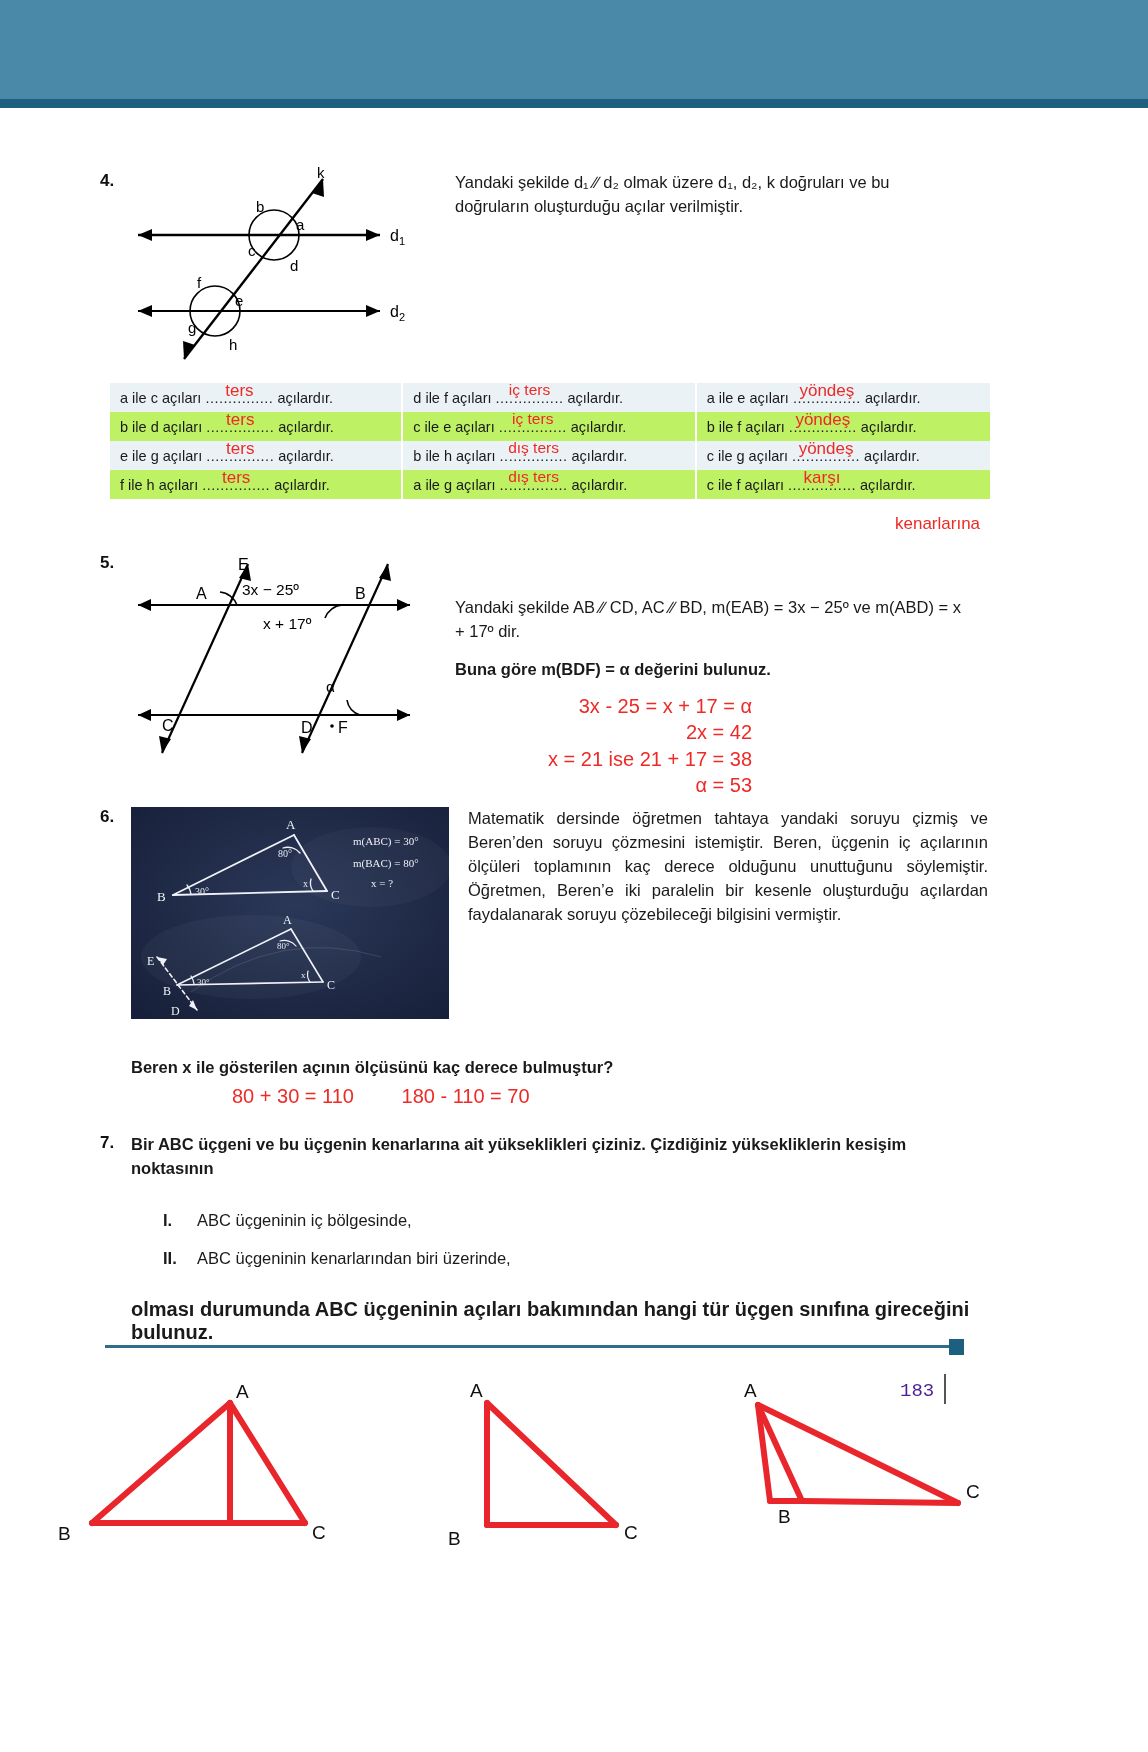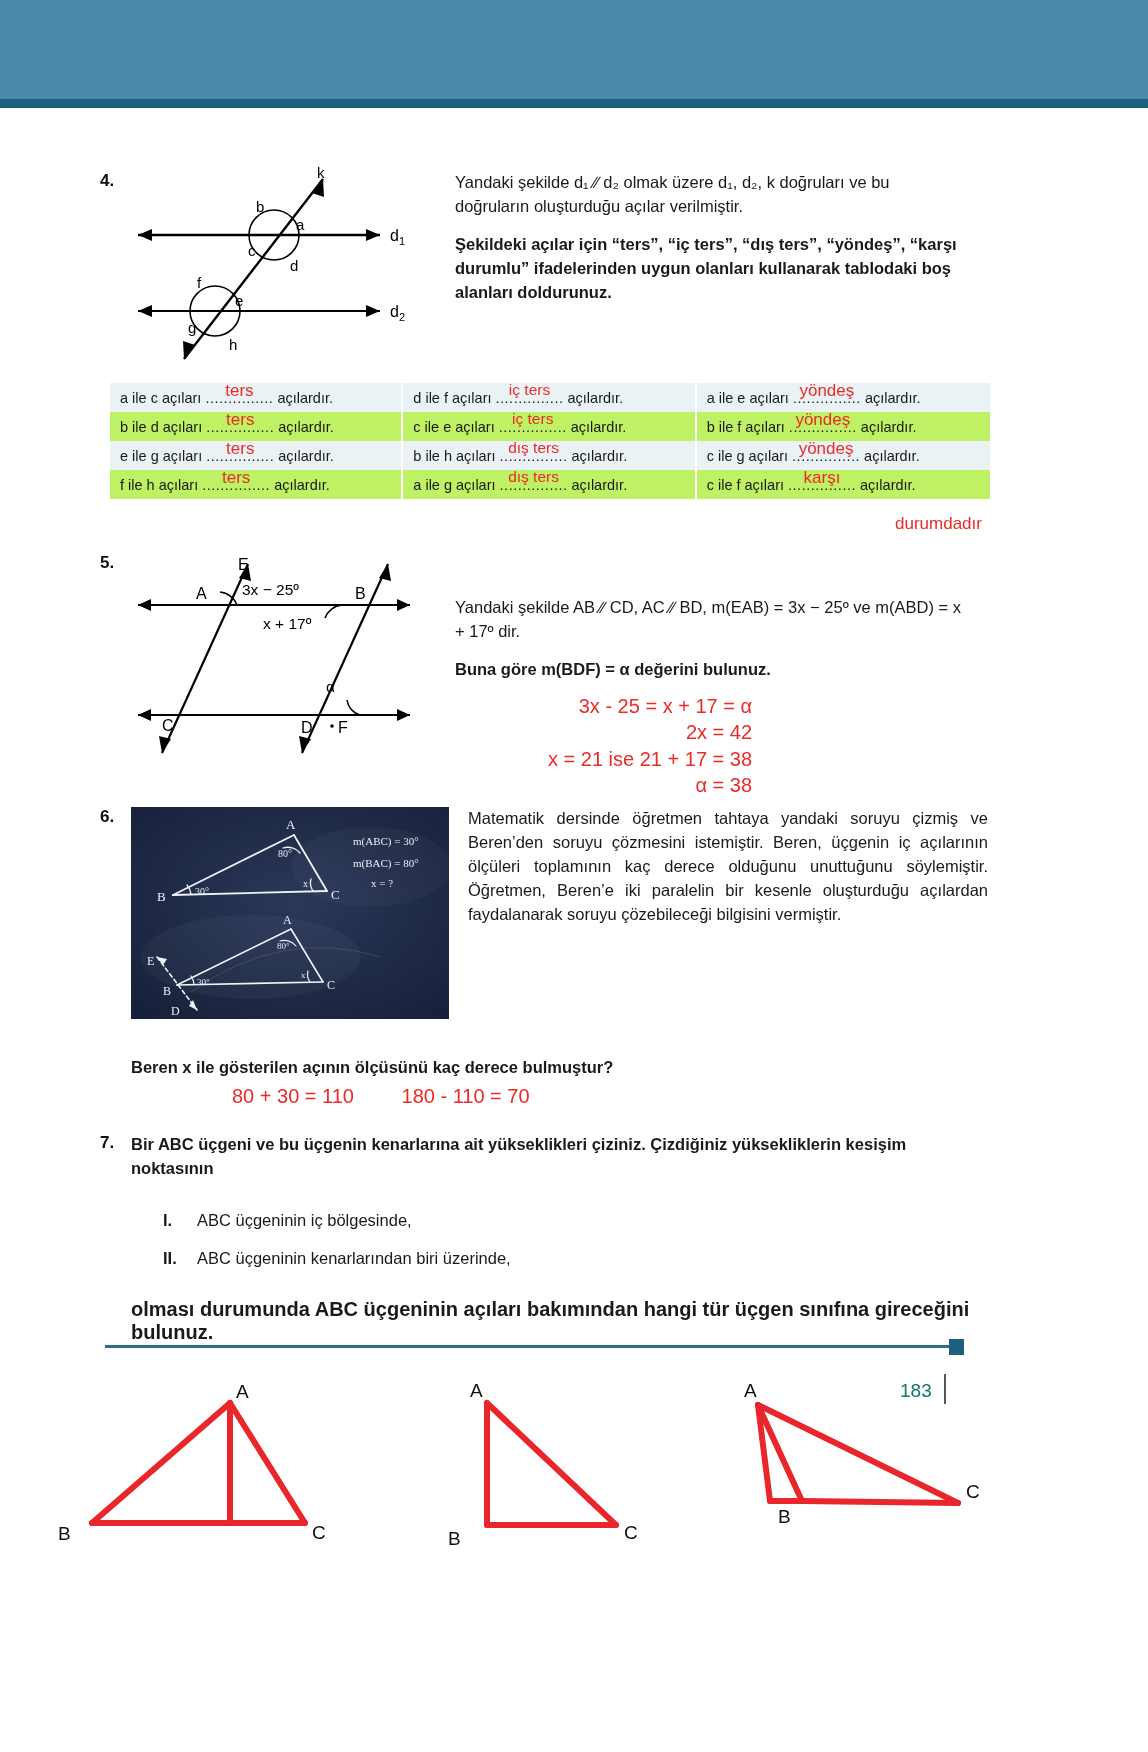--- a/index.html
+++ b/index.html
@@ -74,21 +74,21 @@
   #q7-num { position:absolute; left:100px; top:0px; }
   #q7-head { position:absolute; left:131px; top:0px; width:860px; font-weight:bold; font-size:16.5px; line-height:1.45; }
   #q7-list { position:absolute; left:163px; top:78px; width:820px; }
   .q7-item { display:flex; margin-bottom:19px; font-size:16.5px; }
   .q7-rn { font-weight:bold; width:34px; }
   #q7-tail { position:absolute; left:131px; top:165px; width:870px; font-weight:bold; font-size:20px; }
 
   
   #footer-rule { position:absolute; left:105px; top:1237px; width:845px; height:3px; background:#2f6e8a; }
   #footer-sq { position:absolute; left:949px; top:1231px; width:15px; height:16px; background:#1d5f7e; }
-  #pageno { position:absolute; left:900px; top:1272px; font-size:19px; color:#0f766e; }
+  #pageno { position:absolute; left:900px; top:1272px; font-size:19px; color:#4c1d95;font-family:Liberation Mono, monospace; }
   #pageno-bar { position:absolute; left:944px; top:1266px; width:2px; height:30px; background:#555; }
 
   #tri-row { position:absolute; left:0px; top:1255px; width:1148px; height:190px; }
   .tri-wrap { position:absolute; }
 </style>
 </head>
 <body>
 
 <div class="top-band"></div>
 <div class="top-rule"></div>
@@ -131,21 +131,20 @@
       <text x="70" y="170" font-size="15" font-family="Liberation Sans, sans-serif">g</text>
       <text x="111" y="187" font-size="15" font-family="Liberation Sans, sans-serif">h</text>
 
       <text x="199" y="15" font-size="15" font-family="Liberation Sans, sans-serif">k</text>
       <text x="272" y="78" font-size="16" font-family="Liberation Sans, sans-serif">d<tspan font-size="11" dy="4">1</tspan></text>
       <text x="272" y="154" font-size="16" font-family="Liberation Sans, sans-serif">d<tspan font-size="11" dy="4">2</tspan></text>
     </svg>
 
     <div id="q4-text" class="body-txt">
       <p>Yandaki şekilde d₁ ∕∕ d₂ olmak üzere d₁, d₂, k doğruları ve bu doğruların oluşturduğu açılar verilmiştir.</p>
-      <p class="bold">Şekildeki açılar  için “ters”, “iç ters”, “dış ters”, “yöndeş”, “karşı durumlu” ifadelerinden uygun olanları kullanarak tablodaki boş alanları doldurunuz.</p>
     </div>
   </div>
 
   <div id="q4-table">
 
     <div class="trow">
       <div class="tcell">
         <span>a ile c açıları</span>&nbsp;<span class="ansbox"><span class="dots">...............</span><span class="ans">ters</span></span>&nbsp;<span>açılardır.</span>
       </div>
       <div class="tcell">
@@ -185,21 +184,21 @@
         <span>f ile h açıları</span>&nbsp;<span class="ansbox"><span class="dots">...............</span><span class="ans">ters</span></span>&nbsp;<span>açılardır.</span>
       </div>
       <div class="tcell">
         <span>a ile g açıları</span>&nbsp;<span class="ansbox"><span class="dots">...............</span><span class="ans sm">dış ters</span></span>&nbsp;<span>açılardır.</span>
       </div>
       <div class="tcell">
         <span>c ile f açıları</span>&nbsp;<span class="ansbox"><span class="dots">...............</span><span class="ans">karşı</span></span>&nbsp;<span>açılardır.</span>
       </div>
     </div>
 
-    <div id="karsi-2">durumdadır</div>
+    <div id="karsi-2">kenarlarına</div>
   </div>
 
   <div id="q5">
     <div id="q5-num" class="qnum">5.</div>
 
     <svg id="q5-fig" viewBox="0 0 310 215">
       <g stroke="#000" stroke-width="2.2" fill="none">
 
         <line x1="18" y1="57" x2="290" y2="57"></line>
         <polygon points="18,57 31,51 31,63" fill="#000" stroke="none"></polygon>
@@ -235,21 +234,21 @@
 
     <div id="q5-text" class="body-txt">
       <p>Yandaki şekilde AB ∕∕ CD, AC ∕∕ BD, m(EAB) = 3x − 25º ve m(ABD) = x + 17º dir.</p>
       <p class="bold">Buna göre  m(BDF) = α değerini bulunuz.</p>
     </div>
 
     <div id="q5-sol" class="hand">
       <div>3x - 25 = x + 17 = α</div>
       <div>2x = 42</div>
       <div>x = 21 ise 21 + 17 = 38</div>
-      <div>α = 38</div>
+      <div>α = 53</div>
     </div>
   </div>
 
   <div id="q6">
     <div id="q6-num" class="qnum">6.</div>
 
     <div id="q6-board">
       <svg viewBox="0 0 318 212" width="318" height="212">
         <defs>
           <radialGradient id="bg" cx="52%" cy="45%" r="72%">

